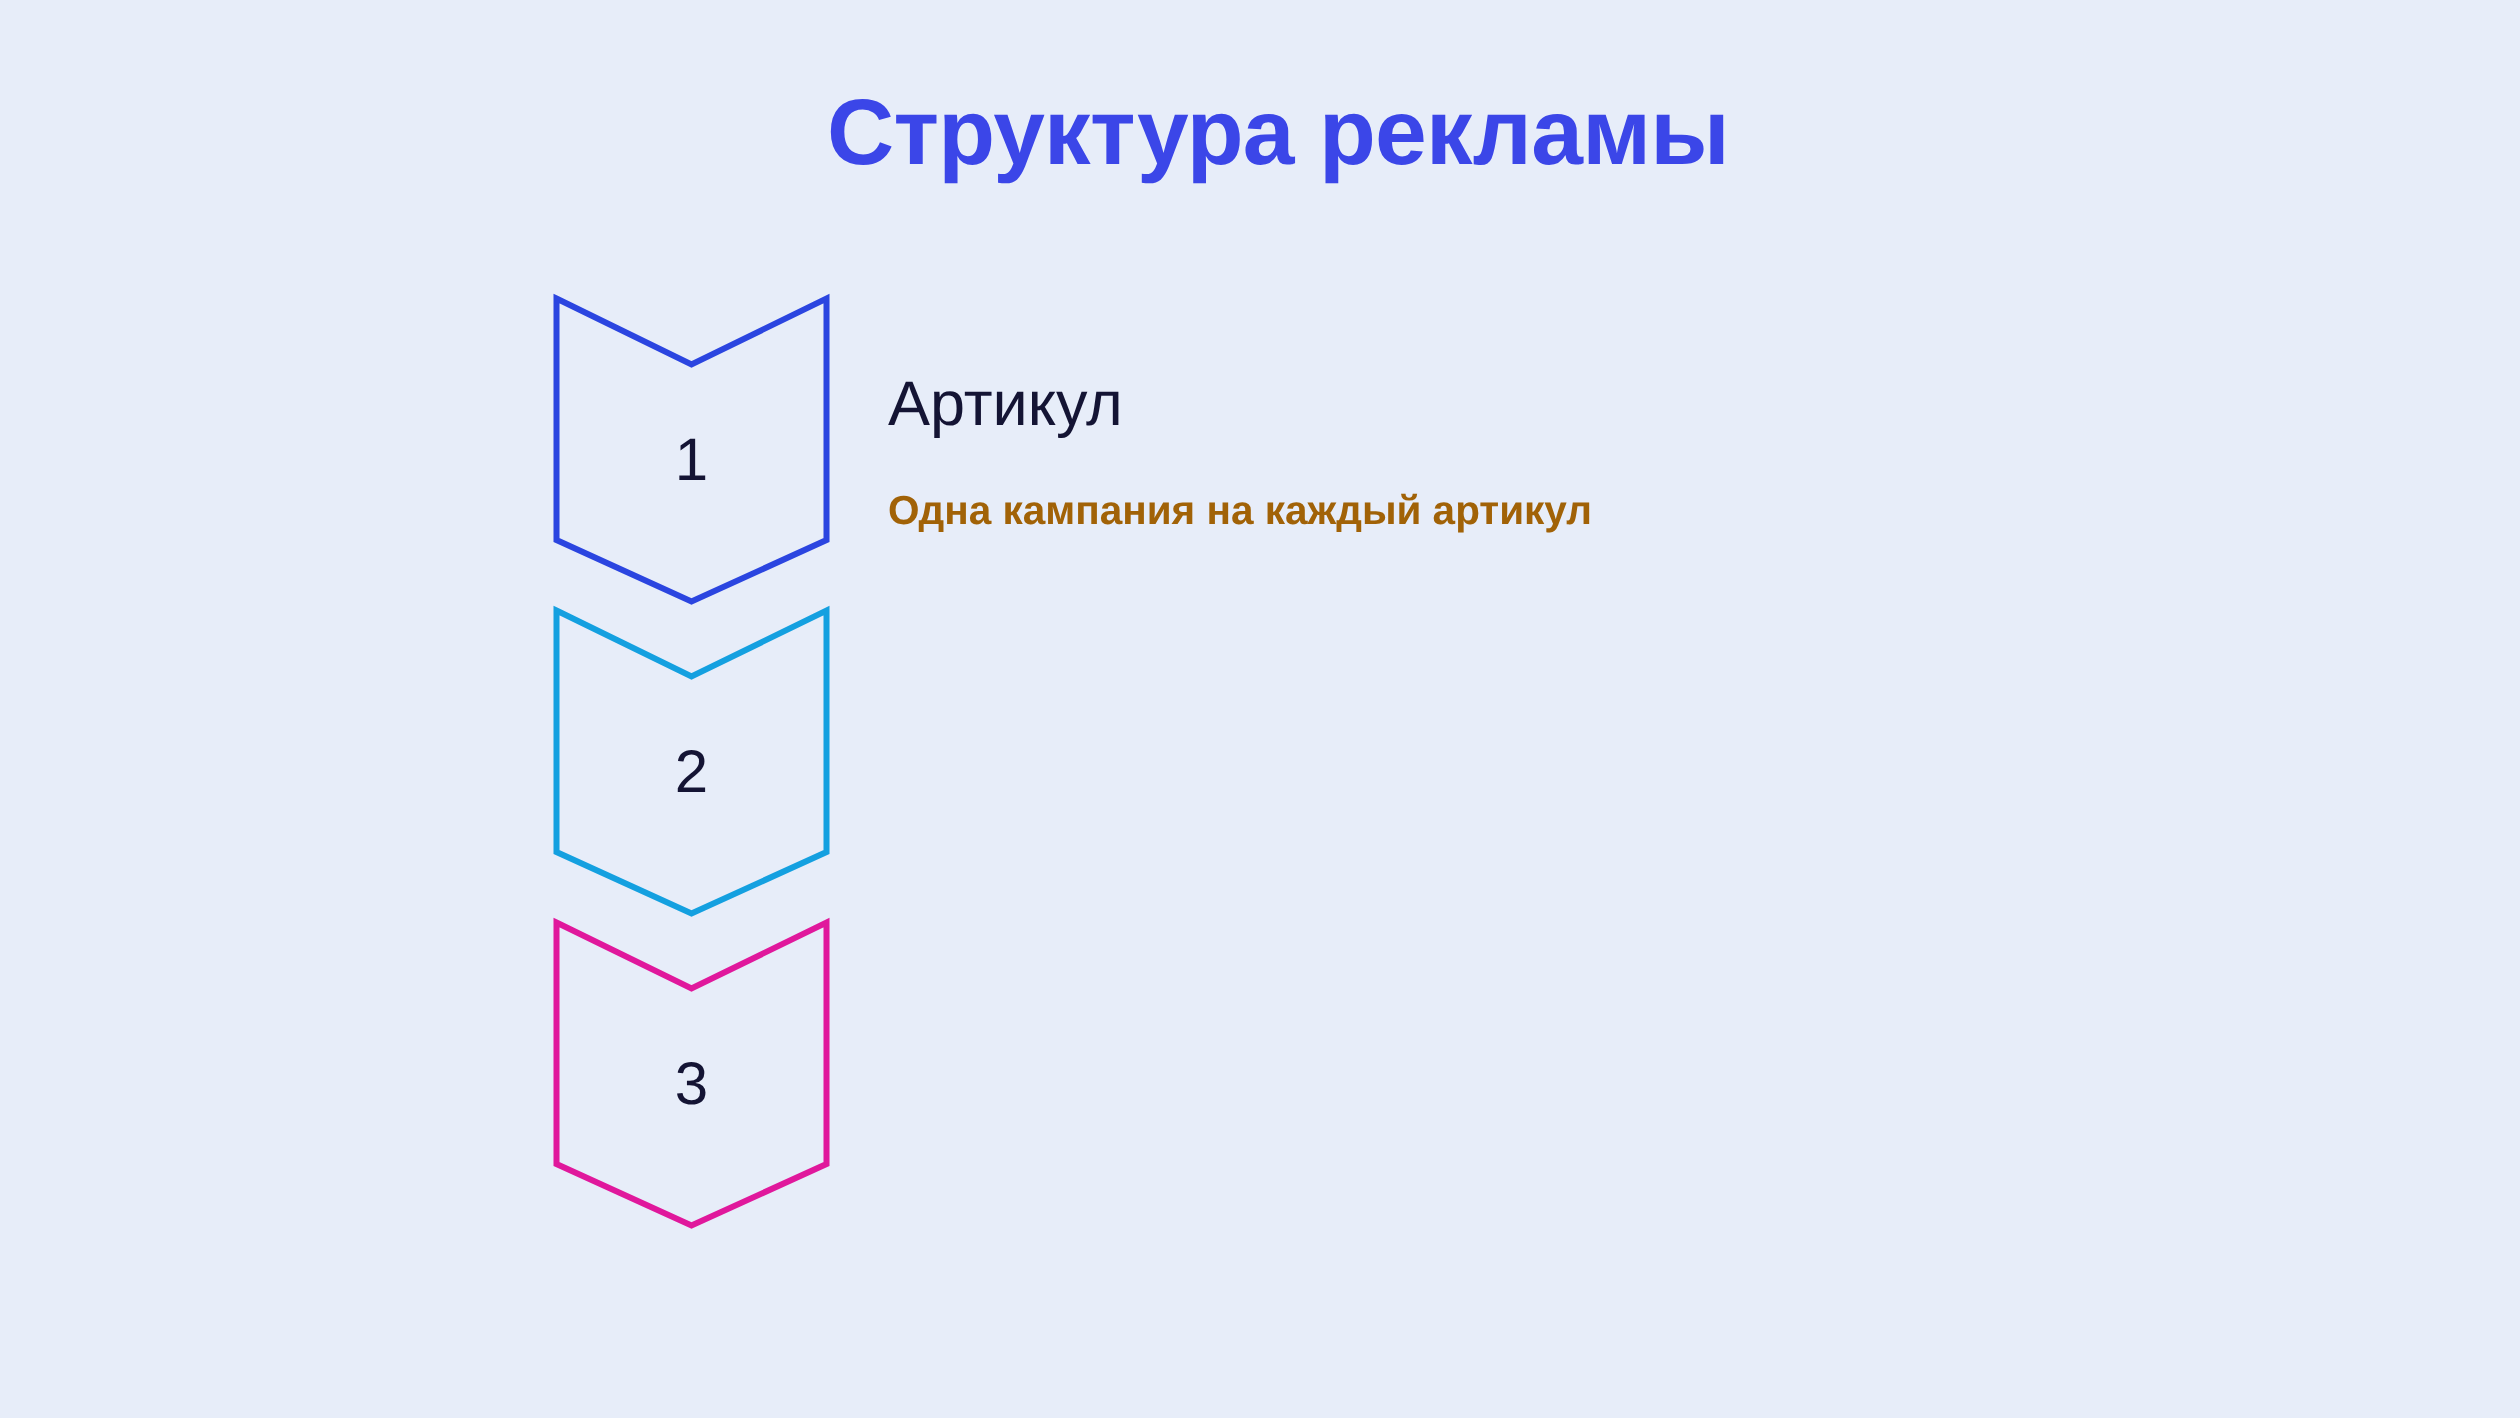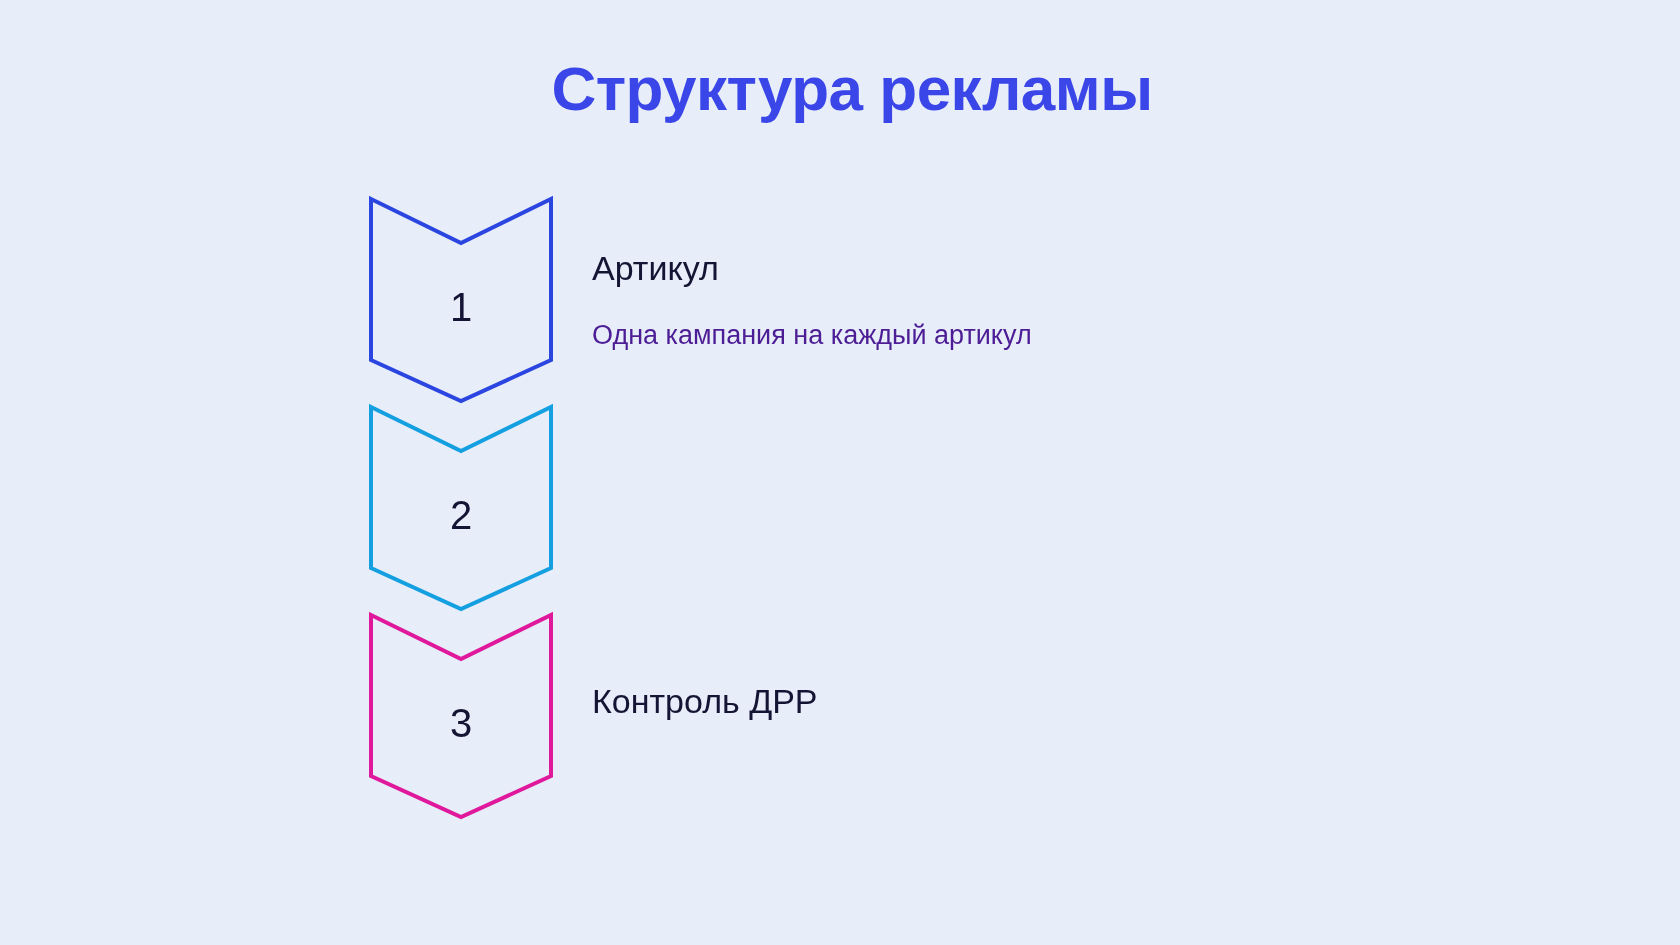--- a/index.html
+++ b/index.html
@@ -85,32 +85,32 @@
     left: 224px;
     top: 0;
     width: 850px;
     height: 208px;
     display: flex;
     flex-direction: column;
     justify-content: center;
   }
 
   .step-heading {
-    font-size: 34px;
+    font-size: 42px;
     font-weight: 400;
     color: #141434;
     line-height: 1.2;
     margin: 0 0 30px 0;
     white-space: nowrap;
   }
 
   .step-desc {
     font-size: 27px;
-    font-weight: 400;
-    color: #4c1d95;
+    font-weight: 700;
+    color: #a16207;
     line-height: 1.2;
     margin: 0;
     white-space: nowrap;
   }
 </style>
 </head>
 <body>
 
 <div id="slide">
 
@@ -141,18 +141,17 @@
     </div>
 
     <div class="step">
       <div class="step-chevron">
         <svg viewBox="0 0 186 208" xmlns="http://www.w3.org/2000/svg">
           <polygon points="3,3 93,47 183,3 183,164 93,205 3,164" fill="none" stroke="#e0189c" stroke-width="4" stroke-linejoin="miter"></polygon>
         </svg>
       </div>
       <div class="step-number">3</div>
       <div class="step-text">
-        <div class="step-heading">Контроль ДРР</div>
       </div>
     </div>
 
   </div>
 </div>
 
 </body></html>

